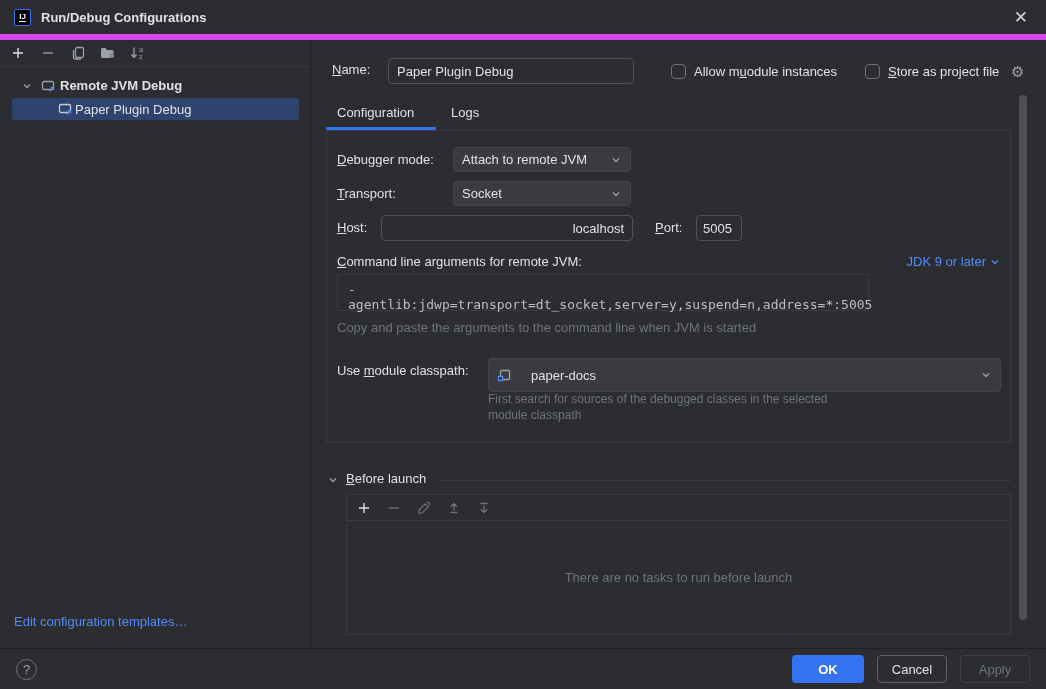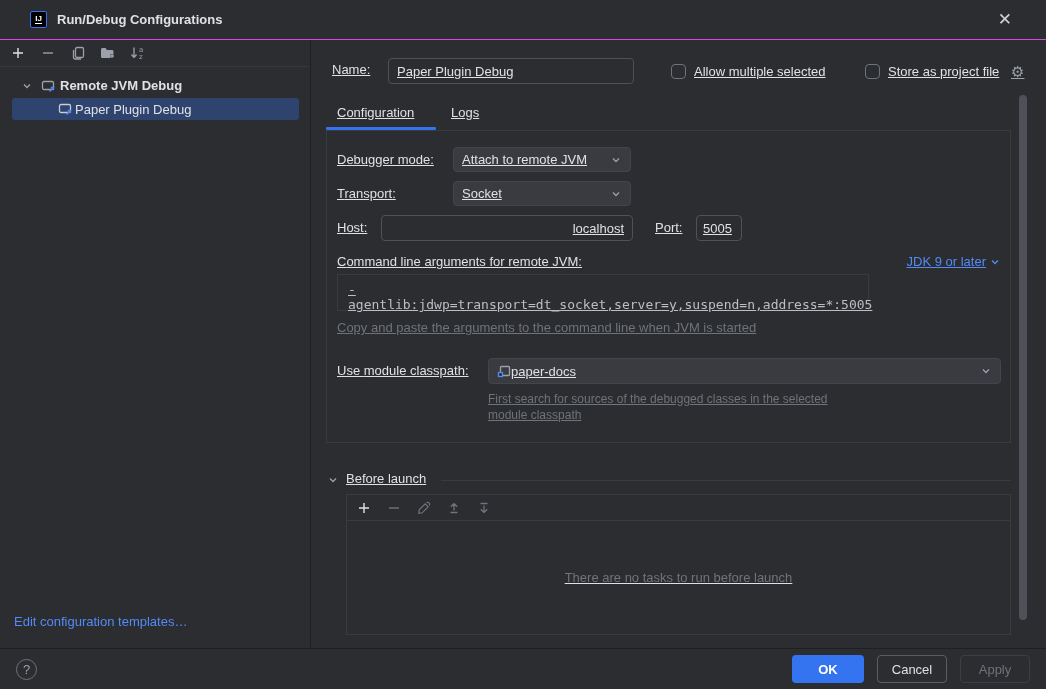--- a/index.html
+++ b/index.html
@@ -2,41 +2,41 @@
 <html><head>
 <meta charset="utf-8">
 <style>
   html,body{margin:0;padding:0;background:#2B2D30;}
   *{box-sizing:border-box;}
   .dialog{
     position:relative;width:1046px;height:689px;background:#2B2D30;
     font-family:"Liberation Sans",sans-serif;font-size:13px;color:#DFE1E5;overflow:hidden;
   }
   
-  .titlebar{height:40px;display:flex;align-items:center;padding:0 30px;border-bottom:1px solid #d946ef;}
+  .titlebar{height:40px;display:flex;align-items:center;padding:0 14px;border-bottom:6px solid #d946ef;}
   .logo{width:17px;height:17px;background:#000;border:1px solid #3574F0;border-radius:2px;
         display:flex;align-items:center;justify-content:center;font-size:8px;font-weight:bold;color:#fff;}
   .logo i{font-style:normal;border-bottom:1px solid #fff;padding-bottom:1px;line-height:7px;}
   .titlebar .title{margin-left:10px;font-weight:600;color:#DFE1E5;}
   .close-btn{margin-left:auto;color:#CED0D6;font-size:17px;line-height:17px;cursor:default;padding:2px 4px;}
   
   .main{display:flex;height:608px;}
   .sidebar{position:relative;width:311px;border-right:1px solid #1E1F22;flex:none;}
   .side-toolbar{height:27px;display:flex;align-items:center;gap:13px;padding-left:9px;border-bottom:1px solid #35373A;}
   .tbtn{display:flex;align-items:center;justify-content:center;width:17px;height:17px;}
   .tree{padding-top:7px;}
   .tree-row{display:flex;align-items:center;height:23px;}
   .tree-row.group{padding-left:21px;font-weight:600;}
   .tree-row.group .cfg-icon{margin:0 4px 0 8px;}
   .tree-sel{display:flex;align-items:center;height:22px;margin:1px 11px 0 12px;background:#2E436E;border-radius:3px;padding-left:46px;}
   .tree-sel .cfg-icon{margin-right:2px;}
   .edit-link{position:absolute;left:14px;top:574px;color:#548AF7;cursor:default;}
   
   .content{position:relative;flex:1;}
-  .abs{position:absolute;text-decoration:underline;}
+  .abs{position:absolute;}
   .lbl{color:#DFE1E5;white-space:nowrap;}
   .mn{text-decoration:underline;}
   input.txt{background:transparent;border:1px solid #4E5157;border-radius:4px;color:#DFE1E5;
             font-family:"Liberation Sans",sans-serif;font-size:13px;padding:0 8px;outline:none;}
   .combo{background:#393B40;border:1px solid #43454A;border-radius:4px;display:flex;align-items:center;
          padding:0 8px;color:#DFE1E5;cursor:default;}
   .combo .spacer{flex:1;}
   .cbrow{display:flex;align-items:center;gap:8px;}
   .cbox{width:15px;height:15px;border:1px solid #6F737A;border-radius:4px;background:transparent;flex:none;}
   .gear{color:#9DA0A8;font-family:"DejaVu Sans",sans-serif;font-size:15px;line-height:16px;}
@@ -142,21 +142,21 @@
       <span class="edit-link">Edit configuration templates…</span>
     </div>
 
     <div class="content">
 
       <span class="abs lbl" style="left:21px;top:22px;"><span></span><span class="mn">N</span><span>ame:</span></span>
       <input class="abs txt" style="left: 77px; top: 18px; width: 246px; height: 26px;" value="Paper Plugin Debug">
 
       <div class="abs cbrow" style="left:360px;top:24px;">
         <span class="cbox"></span>
-        <span class="lbl"><span>Allow m</span><span class="mn">u</span><span>ltiple selected</span></span>
+        <span class="lbl"><span>Allow m</span><span class="mn">u</span><span>odule instances</span></span>
       </div>
 
       <div class="abs cbrow" style="left:554px;top:24px;">
         <span class="cbox"></span>
         <span class="lbl"><span></span><span class="mn">S</span><span>tore as project file</span></span>
       </div>
       <span class="abs gear" style="left:700px;top:24px;">⚙</span>
 
       <span class="abs tab" style="left:26px;top:65px;">Configuration</span>
       <span class="abs tab" style="left:140px;top:65px;">Logs</span>
@@ -195,21 +195,21 @@
               <path d="M2 3.5l3 3 3-3" stroke="#548AF7" stroke-width="1.3" fill="none"></path>
             </svg>
         </span>
 
         <div class="abs args-box mono" style="left:10px;top:143px;width:532px;height:37px;">
           <span>-agentlib:jdwp=transport=dt_socket,server=y,suspend=n,address=*:5005</span>
         </div>
         <span class="abs hint13" style="left:10px;top:189px;">Copy and paste the arguments to the command line when JVM is started</span>
 
         <span class="abs lbl" style="left:10px;top:232px;"><span>Use </span><span class="mn">m</span><span>odule classpath:</span></span>
-        <div class="abs combo" style="left:161px;top:227px;width:513px;height:26px;gap:0;">
+        <div class="abs combo" style="left:161px;top:227px;width:513px;height:34px;gap:20px;">
           <svg width="14" height="14" fill="none">
             <rect x="3.5" y="2.5" width="9" height="9" rx="1" stroke="#9DA0A8" stroke-width="1.3"></rect>
             <rect x="1.5" y="8.5" width="4" height="4" fill="#2B2D30" stroke="#548AF7" stroke-width="1.3"></rect>
           </svg>
           <span>paper-docs</span>
           <span class="spacer"></span>
           <svg width="12" height="12">
               <path d="M3 4.5l3 3 3-3" stroke="#9DA0A8" stroke-width="1.3" fill="none"></path>
             </svg>
         </div>

